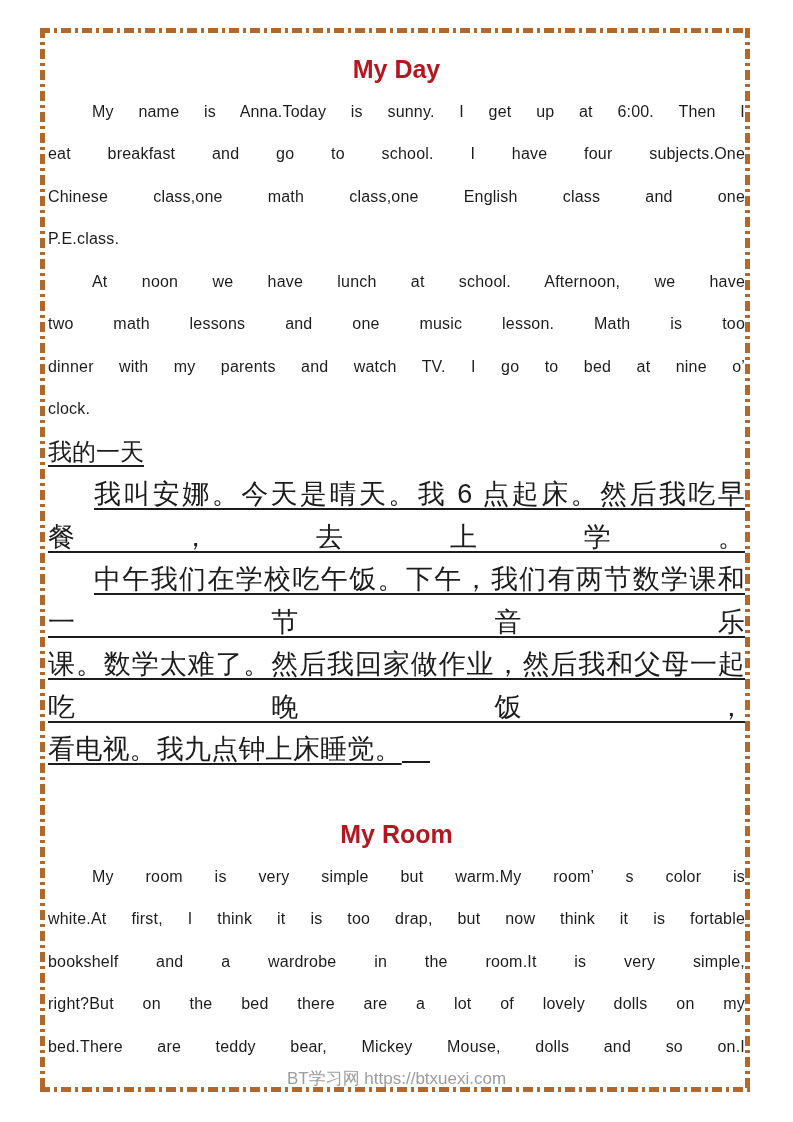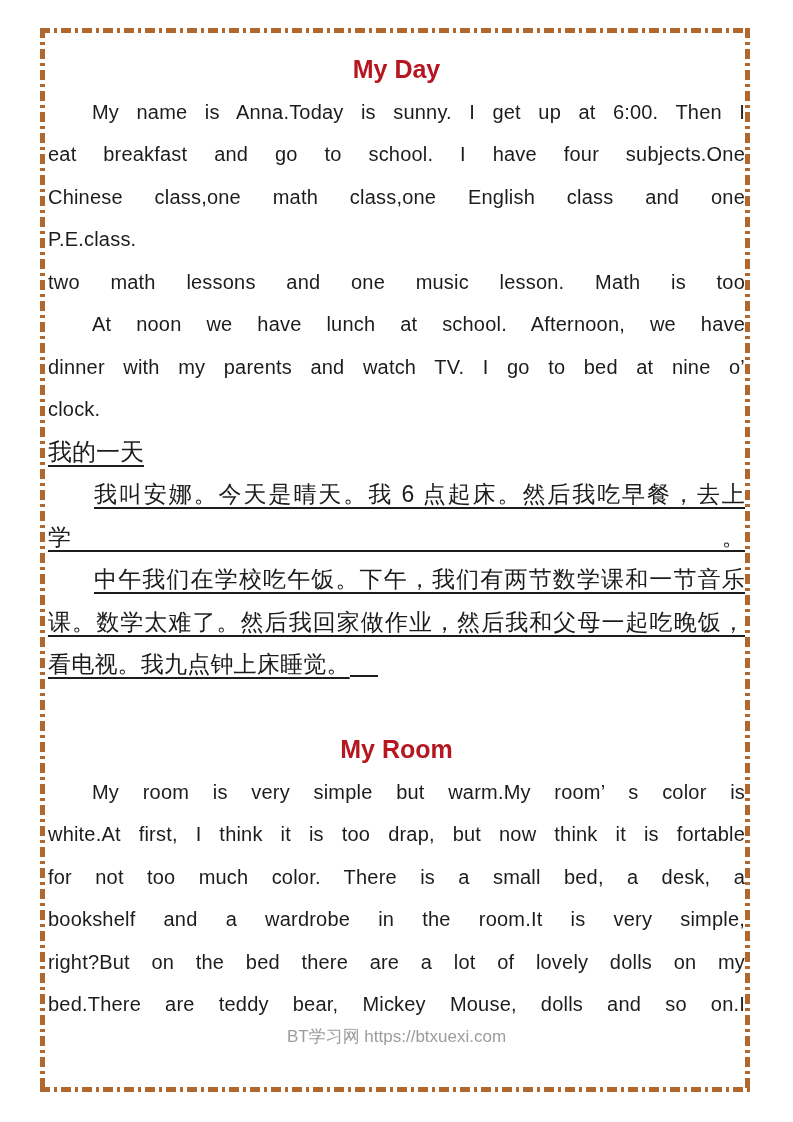--- a/index.html
+++ b/index.html
@@ -49,30 +49,30 @@
   .b-left { left: 0; }
   .b-right { right: 0; }
 
   .content {
     position: absolute;
     left: 48px;
     top: 48px;
     width: 697px;
   }
   .l {
-    font-size: 20px;
+    font-size: 16px;
     line-height: 42.5px;
     color: var(--text-color, #1c1c1c);
     letter-spacing: 0.2px;
   }
   .jt { text-align: justify; text-align-last: justify; }
   .lf { text-align: center; text-align-last: left; }
   .ind { text-indent: 44px; }
   .cn {
-    font-size: 23px;
+    font-size: 27px;
     text-decoration: underline;
     text-underline-offset: 5px;
     text-justify: inter-character;
   }
   .cn.ind { text-indent: 46px; }
   .u-ext::after {
     content: "";
     display: inline-block;
     width: 28px;
     height: 1em;
@@ -120,22 +120,22 @@
     <div class="ttl">My Day</div>
 
     <div>
       <div class="l jt ind">My name is Anna.Today is sunny. I get up at 6:00. Then I</div>
       <div class="l jt">eat breakfast and go to school. I have four subjects.One</div>
       <div class="l jt">Chinese class,one math class,one English class and one</div>
       <div class="l lf">P.E.class.</div>
     </div>
 
     <div>
+      <div class="l jt ind">At noon we have lunch at school. Afternoon, we have</div>
       <div class="l jt">two math lessons and one music lesson. Math is too</div>
-      <div class="l jt ind">At noon we have lunch at school. Afternoon, we have</div>
       <div class="l jt">dinner with my parents and watch TV. I go to bed at nine o’</div>
       <div class="l lf">clock.</div>
     </div>
 
     <div class="cn-ttl">我的一天</div>
 
     <div>
       <div class="l cn jt ind">我叫安娜。今天是晴天。我 6 点起床。然后我吃早餐，去上学。</div>
     </div>
 
@@ -145,21 +145,20 @@
       <div class="l cn lf u-ext">看电视。我九点钟上床睡觉。</div>
     </div>
 
     <div class="blank"></div>
 
     <div class="ttl">My Room</div>
 
     <div>
       <div class="l jt ind">My room is very simple but warm.My room’ s color is</div>
       <div class="l jt">white.At first, I think it is too drap, but now think it is fortable</div>
-      <div class="l jt">for not too much color. There is a small bed, a desk, a</div>
       <div class="l jt">bookshelf and a wardrobe in the room.It is very simple,</div>
       <div class="l jt">right?But on the bed there are a lot of lovely dolls on my</div>
       <div class="l jt">bed.There are teddy bear, Mickey Mouse, dolls and so on.I</div>
     </div>
 
     <div class="wm">BT学习网 https://btxuexi.com</div>
 
   </div>
 </div>
 

